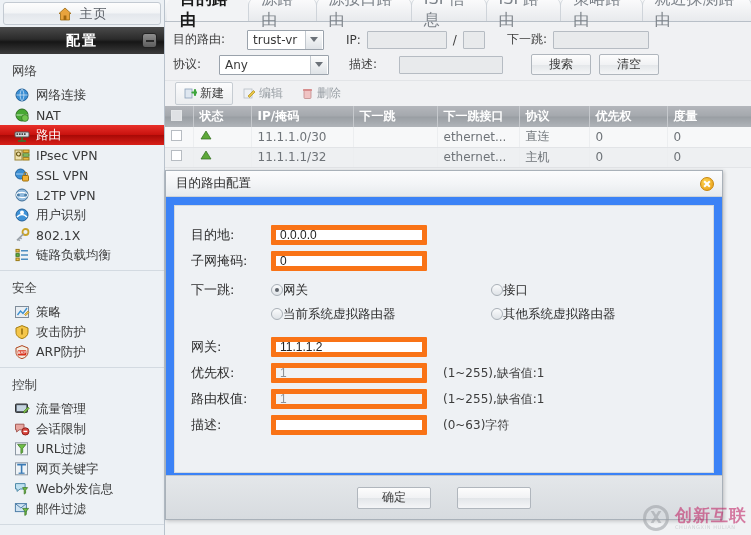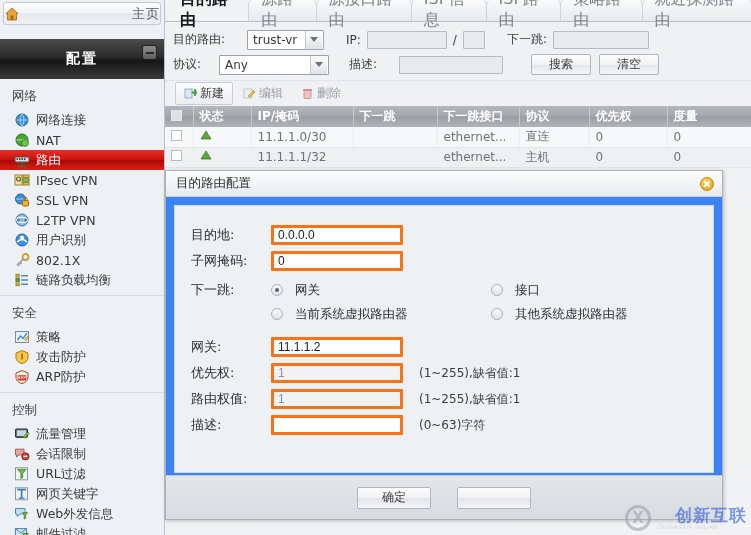--- a/index.html
+++ b/index.html
@@ -17,26 +17,26 @@
   
   #sidebar {
     position: absolute; left: 0; top: 0; width: 165px; height: 535px;
     background: #edf1f5;
     border-right: 1px solid #b9c2cc;
   }
   .home-bar {
     height: 23px; margin: 2px 3px 0 3px;
     background: linear-gradient(to bottom,#fdfdfd 0%, #f2f4f6 48%, #e3e7ec 52%, #eef1f4 100%);
     border: 1px solid #c3cad2; border-radius: 3px;
-    display: flex; align-items: center; justify-content: space-between;
+    display: flex; align-items: center; justify-content: center;
     gap: 7px;
   }
   .home-label { font-size: 13px; color: #5a5f66; letter-spacing: 1px; }
   .cfg-bar {
-    height: 40px; margin-top: 14px;
+    height: 27px; margin-top: 2px;
     background: linear-gradient(to bottom,#4a4a4a 0%, #2b2b2b 45%, #161616 55%, #3b3b3b 100%);
     display: flex; align-items: center; justify-content: center;
     position: relative;
   }
   .cfg-label { color: #fff; font-size: 14px; font-weight: bold; letter-spacing: 2px; }
   .cfg-collapse {
     position: absolute; right: 7px; top: 6px;
     width: 15px; height: 15px; border-radius: 3px;
     background: linear-gradient(to bottom,#8e8e8e,#5d5d5d);
     border: 1px solid #222;
@@ -178,29 +178,29 @@
   .dlg-close:after  { transform: rotate(-45deg); }
 
   .dlg-body {
     position: absolute; left: 8px; top: 34px; right: 8px; bottom: 46px;
     background: #eef1f4; border: 1px solid #d4d9de;
     padding: 16px 0 0 16px;
   }
   .frm-row { display: flex; align-items: center; height: 26px; margin-bottom: 0; }
   .frm-lab { width: 80px; font-size: 13px; color: #2e2e2e; }
   .frm-inp {
-    width: 132px; height: 20px;
-    border: 3px solid #f97316; background: #fff;
+    width: 156px; height: 20px;
+    border: 5px solid #f97316; background: #fff;
     font-size: 12px; color: #222; padding: 0 4px; line-height: 18px;
     border-radius: 1px;
   }
   .frm-inp.grey { background: #f0f2f4; color: #8d9298; }
   .frm-hint { margin-left: 16px; font-size: 12px; color: #3c3c3c; }
   .radio-row { display: flex; align-items: center; height: 24px; }
-  .radio { display: flex; align-items: center; gap: 12px; font-size: 12.5px; color: #2e2e2e; }
+  .radio { display: flex; align-items: center; gap: 0; font-size: 12.5px; color: #2e2e2e; }
   .rdot {
     width: 12px; height: 12px; border-radius: 50%;
     background: linear-gradient(to bottom,#fafbfc,#dfe3e7);
     border: 1px solid #a9b0b7; position: relative;
   }
   .rdot.on:after {
     content:""; position:absolute; left:3px; top:3px; width:4px; height:4px;
     border-radius:50%; background:#5d6369;
   }
 
@@ -217,21 +217,21 @@
     position: absolute; right: 4px; bottom: 4px;
     display: flex; align-items: center; gap: 6px;
     opacity: .55;
   }
   .wm-circle {
     width: 26px; height: 26px; border-radius: 50%;
     border: 3px solid #9a9ea3; position: relative;
     display:flex;align-items:center;justify-content:center;
     color:#9a9ea3;font-size:15px;font-weight:bold;
   }
-  .wm-text { color: #1d4ed8; font-size: 17px; font-weight: bold; letter-spacing: 1px; line-height: 1; margin-left: 18px; }
+  .wm-text { color: #be185d; font-size: 17px; font-weight: bold; letter-spacing: 1px; line-height: 1; }
   .wm-sub { color: #b4b8bc; font-size: 5px; letter-spacing: .6px; }
 </style>
 </head>
 <body>
 
 <div id="root">
 
   <div id="sidebar">
 
     <div class="home-bar">

